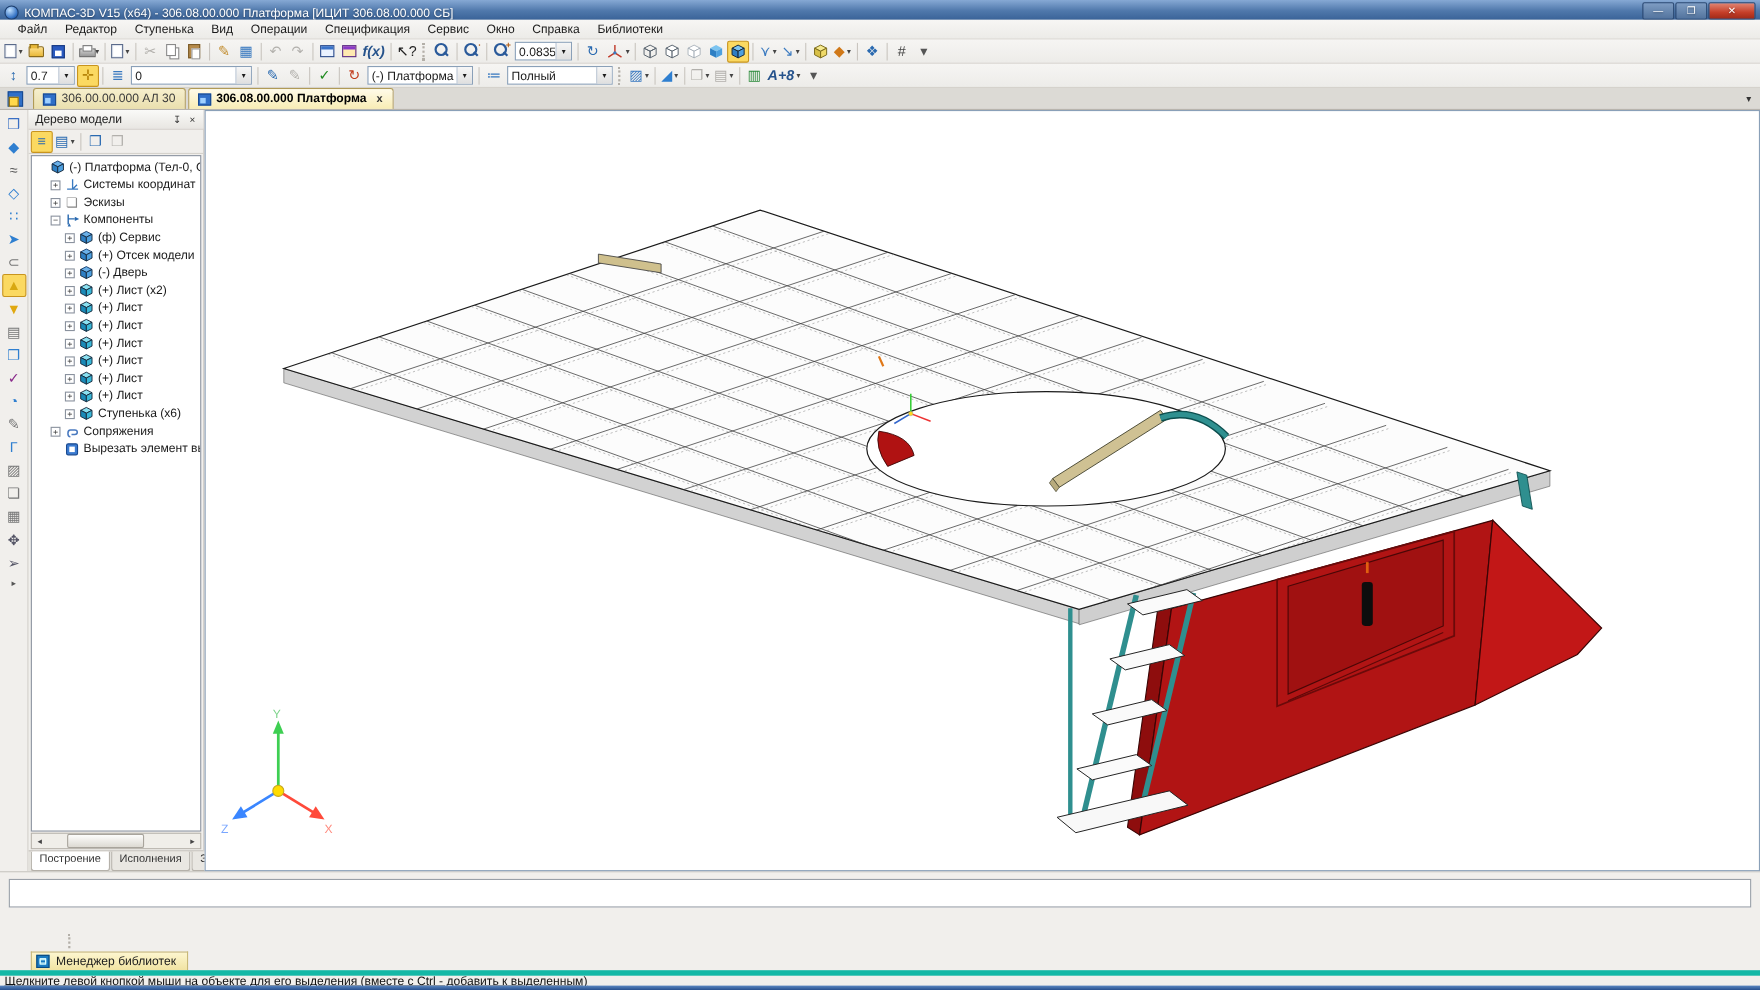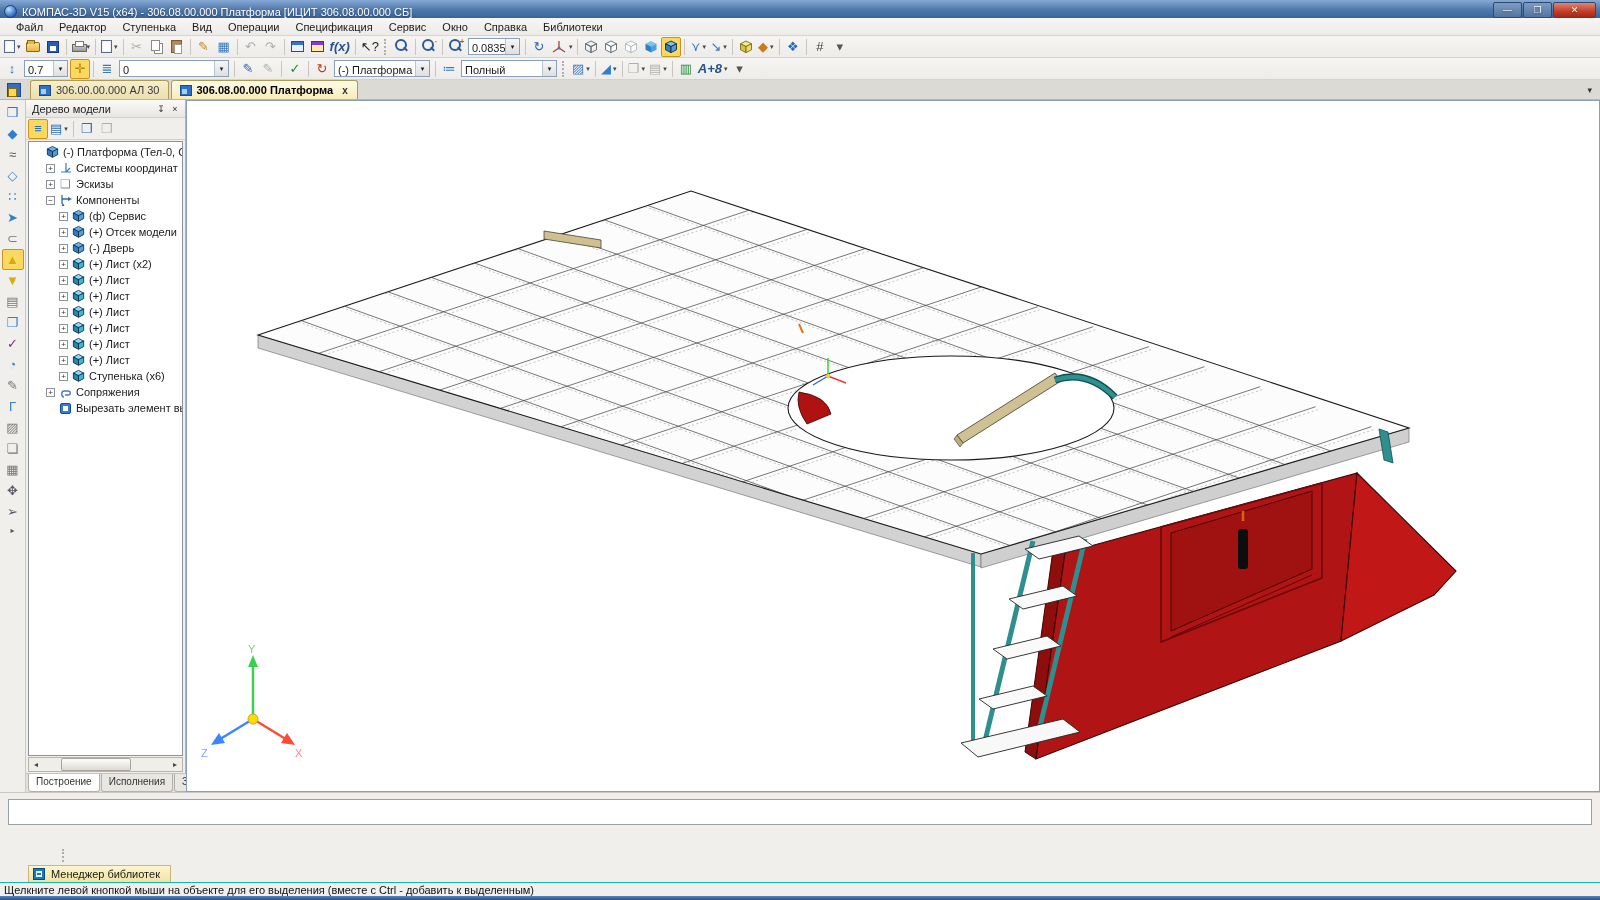--- a/index.html
+++ b/index.html
@@ -139,22 +139,22 @@
   .handlegrip { position:absolute; left:62px; top:3px; height:13px; border-left:2px dotted #b3afa8; }
   .librow { height:17px; display:flex; align-items:flex-end; padding-left:28px; }
   .libtab { height:17px; display:flex; align-items:center; padding:0 10px 0 4px;
     background:linear-gradient(180deg,#fdf6cf,#f1e3a2); border:1px solid #c8b877; border-bottom:none; }
   .libicon { width:12px; height:12px; background:#1a7ac0; border:1px solid #0a4a80;
     margin-right:6px; position:relative; }
   .libicon::before { content:""; position:absolute; left:2px; top:2px; right:2px; height:3px;
     border:1px solid #dff; }
   .libicon::after { content:""; position:absolute; left:2px; bottom:2px; right:2px; height:3px;
     border:1px solid #dff; }
-  .statusbar { height:14px; background:#f1efec; border-top:1px solid #14b8a6;
-    display:flex; align-items:center; padding-left:4px; font-size:11px; color:#111; }
+  .statusbar { height:14px; background:#f1efec; border-top:5px solid #14b8a6;
+    display:flex; align-items:center; padding-left:4px; font-size:11px; color:#111;text-decoration:underline; }
   .bottomstrip { height:4px; background:linear-gradient(180deg,#5a86c0,#28508e); }
 </style>
 </head>
 <body>
 
 <div id="app">
 
   <div class="titlebar">
     <div class="appicon"></div>
     <div class="titletext">КОМПАС-3D V15 (x64) - 306.08.00.000 Платформа [ИЦИТ 306.08.00.000 СБ]</div>

